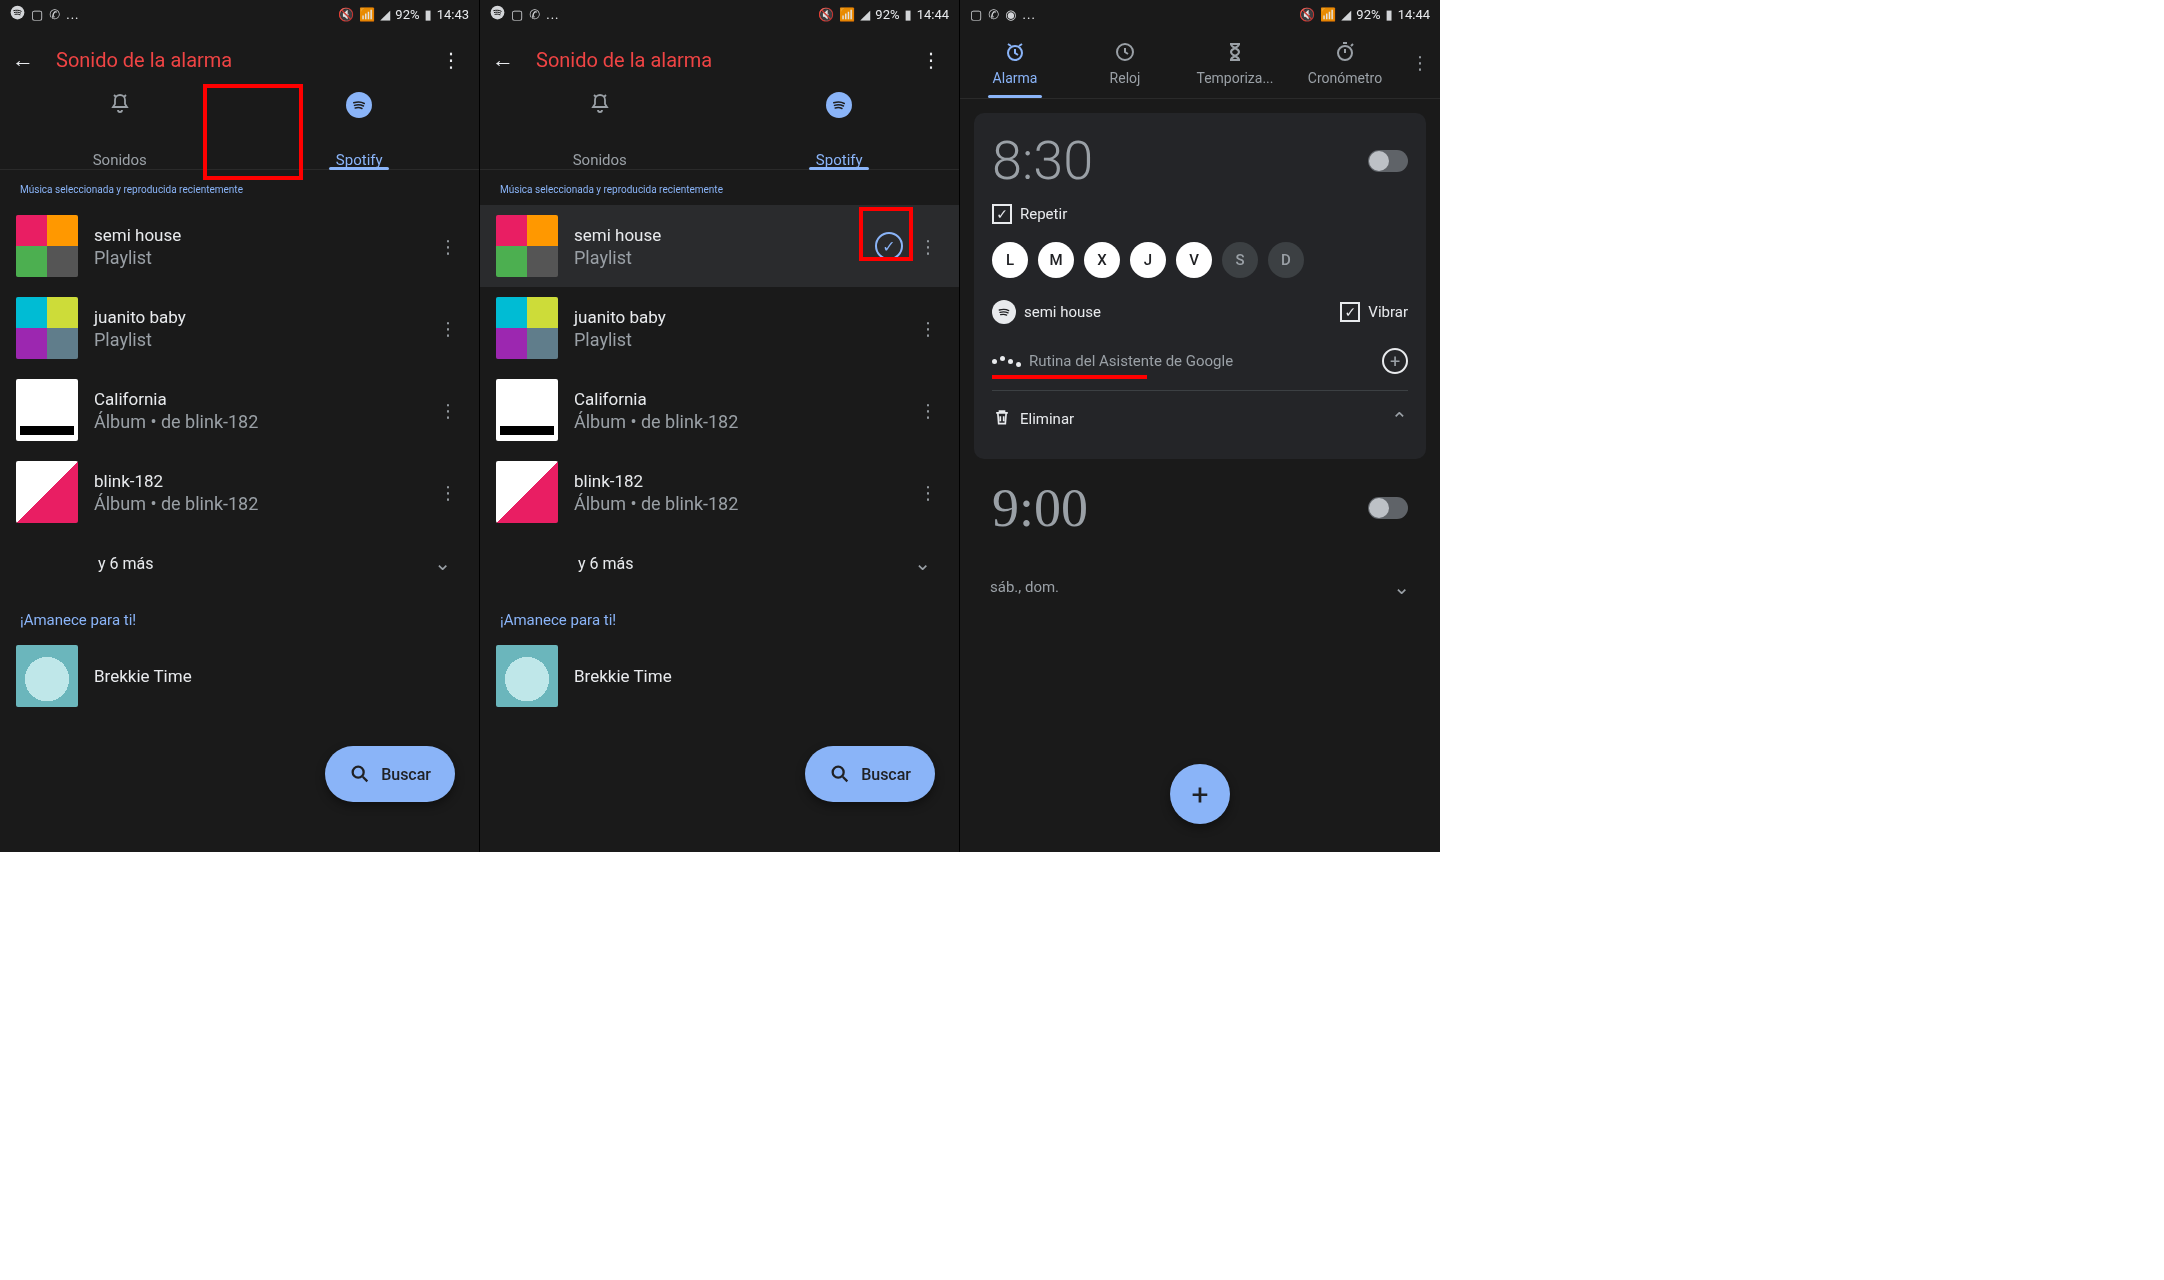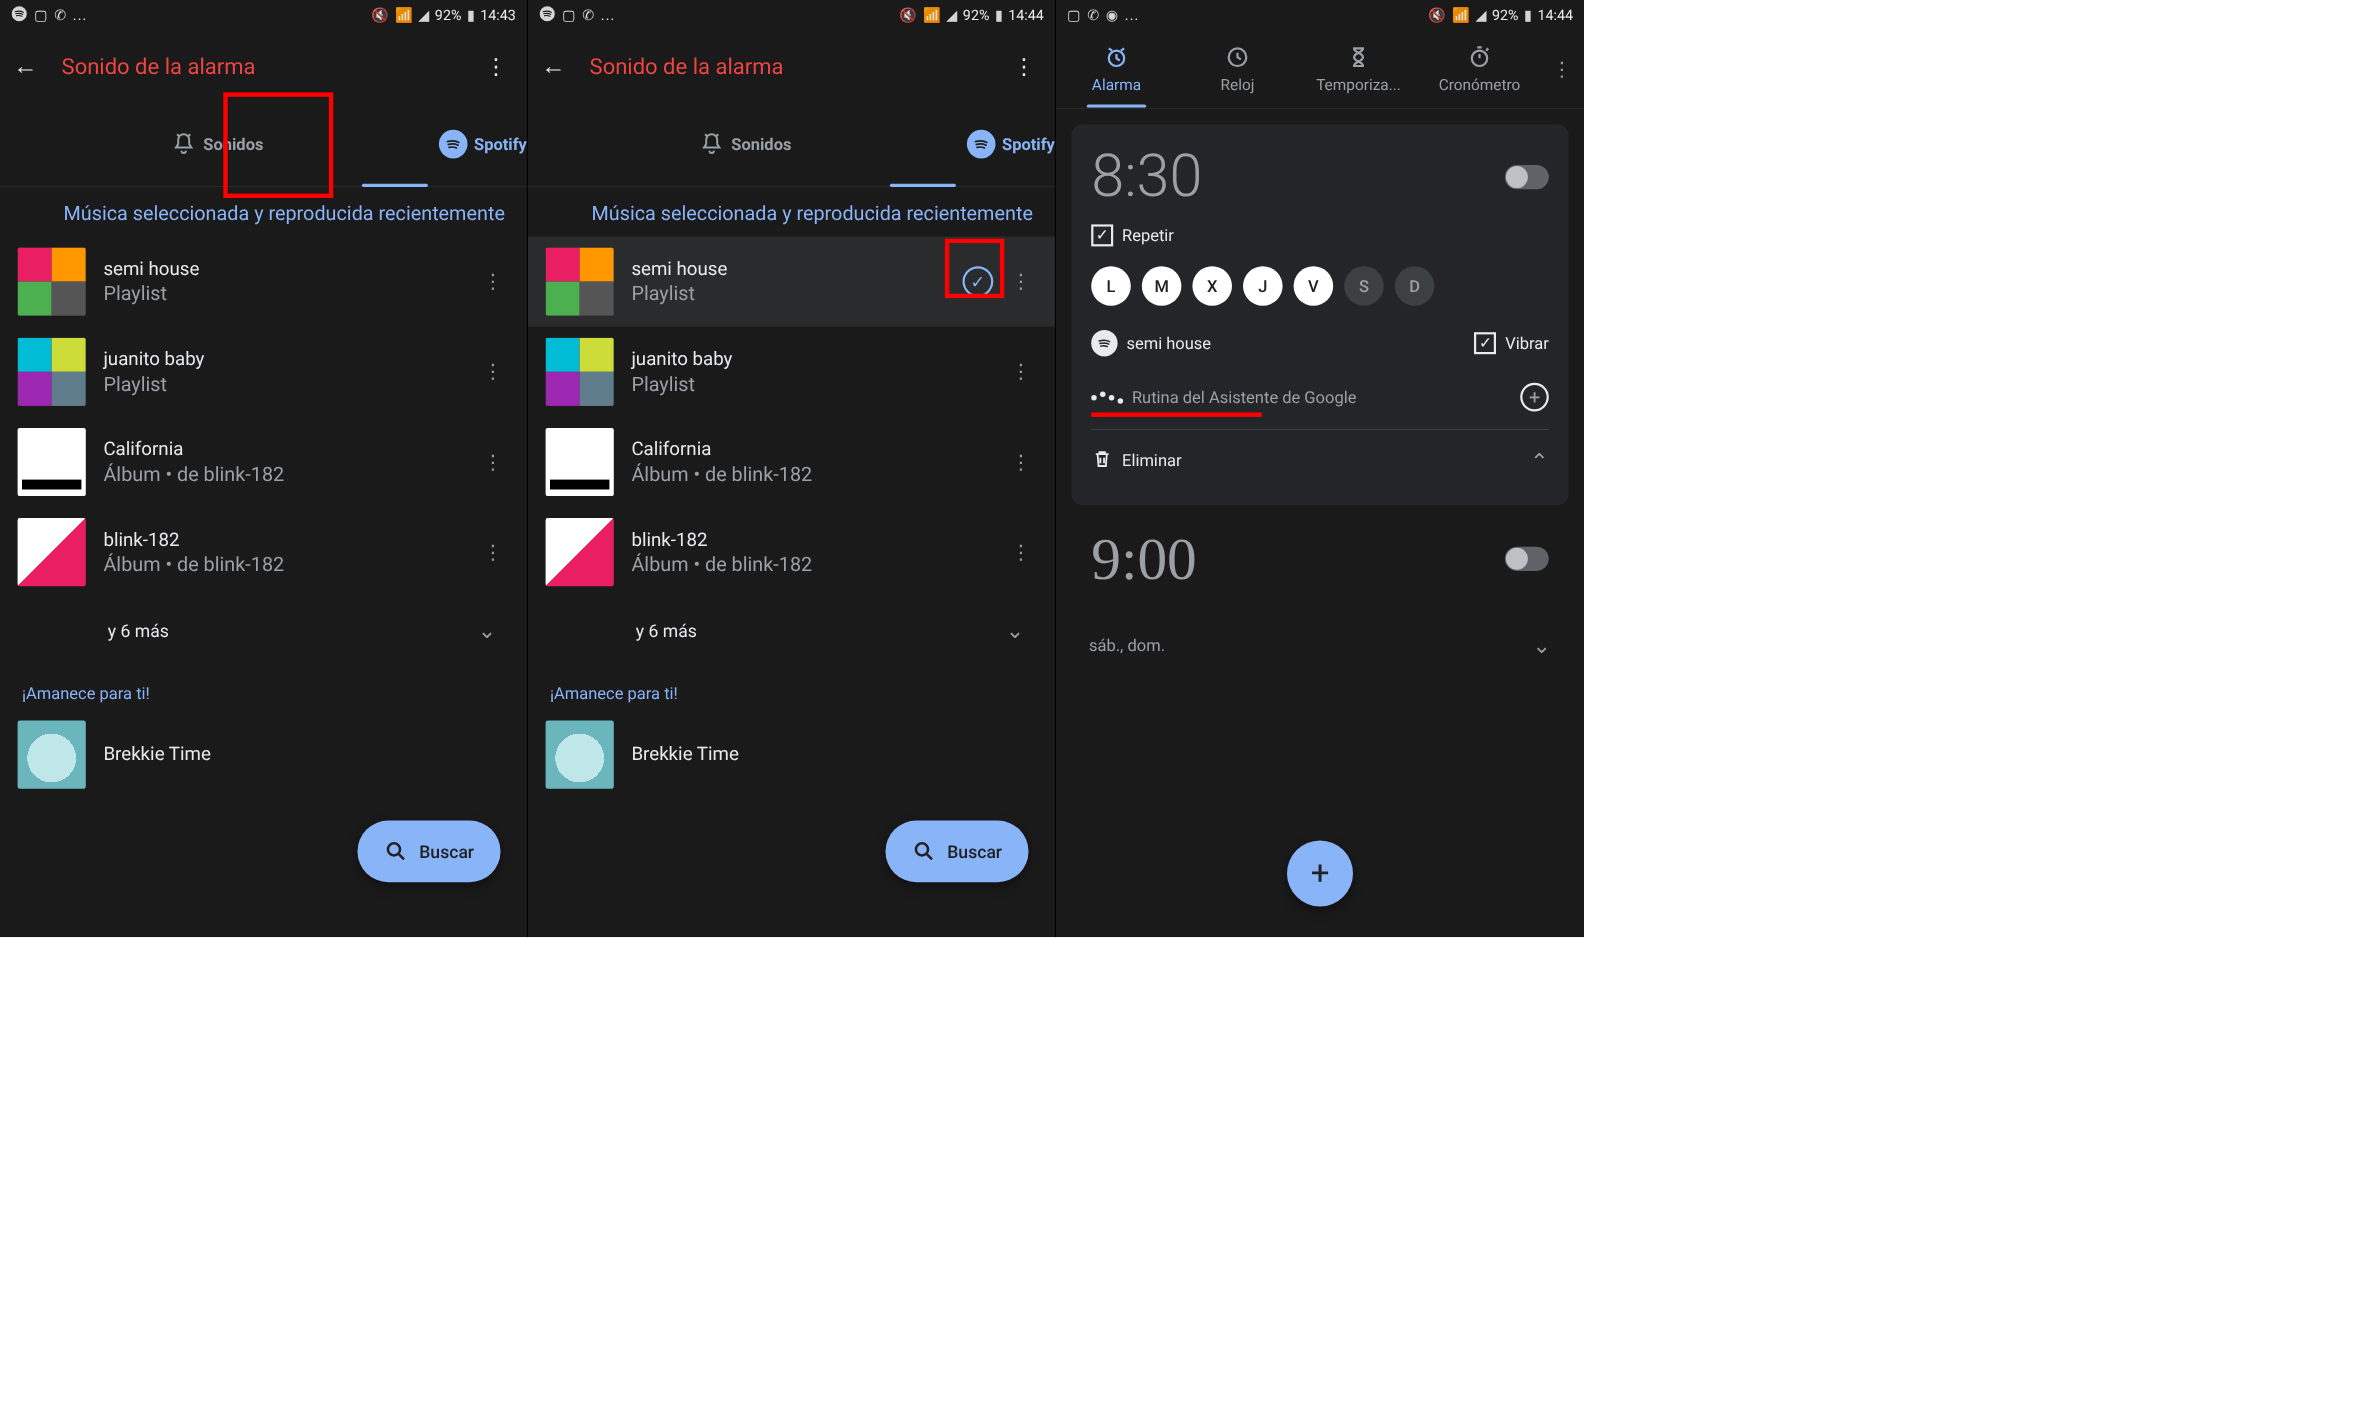--- a/index.html
+++ b/index.html
@@ -48,29 +48,28 @@
   .app-bar .menu-icon { font-size: 20px; cursor: pointer; padding: 0 6px; }
   
   .tabs {
     display: flex;
     height: 78px;
     border-bottom: 1px solid #2a2a2a;
   }
   .tab {
     flex: 1;
     display: flex;
-    flex-direction: row;
+    flex-direction: column;
     align-items: center;
-    justify-content: flex-end;
+    justify-content: space-between;
     gap: 6px;
     cursor: pointer;
     position: relative;
     font-size: 15px;
     color: #9aa0a6;
-    font-weight: bold;
   }
   .tab.active { color: #8ab4f8; }
   .tab.active::after {
     content: "";
     position: absolute;
     bottom: -1px;
     left: 50%;
     transform: translateX(-50%);
     width: 60px;
     height: 3px;
@@ -86,23 +85,22 @@
     width: 24px; height: 24px;
   }
   .red-box {
     position: absolute;
     border: 4px solid #ff0000;
     pointer-events: none;
   }
   
   .section-heading {
     color: #8ab4f8;
-    font-size: 18px;
+    font-size: 10px;
     padding: 14px 20px 10px;
-    text-align: right;
   }
   
   .track-row {
     display: flex;
     align-items: center;
     padding: 10px 16px;
     gap: 16px;
     cursor: pointer;
   }
   .track-row.selected { background: #2a2b2d; }

